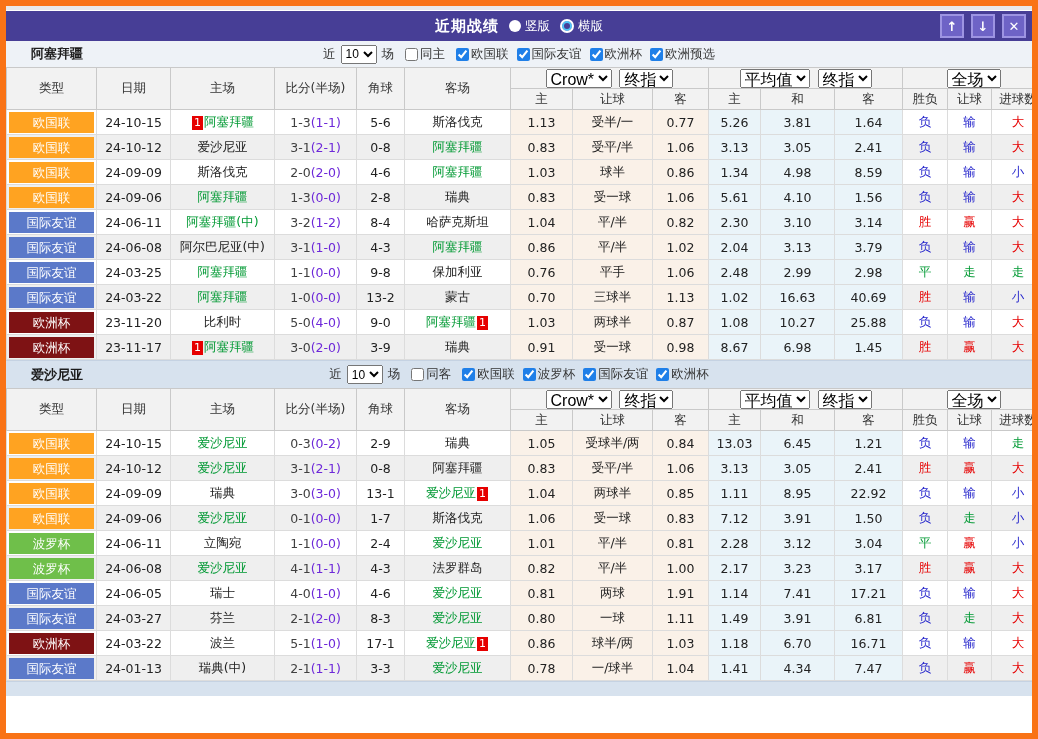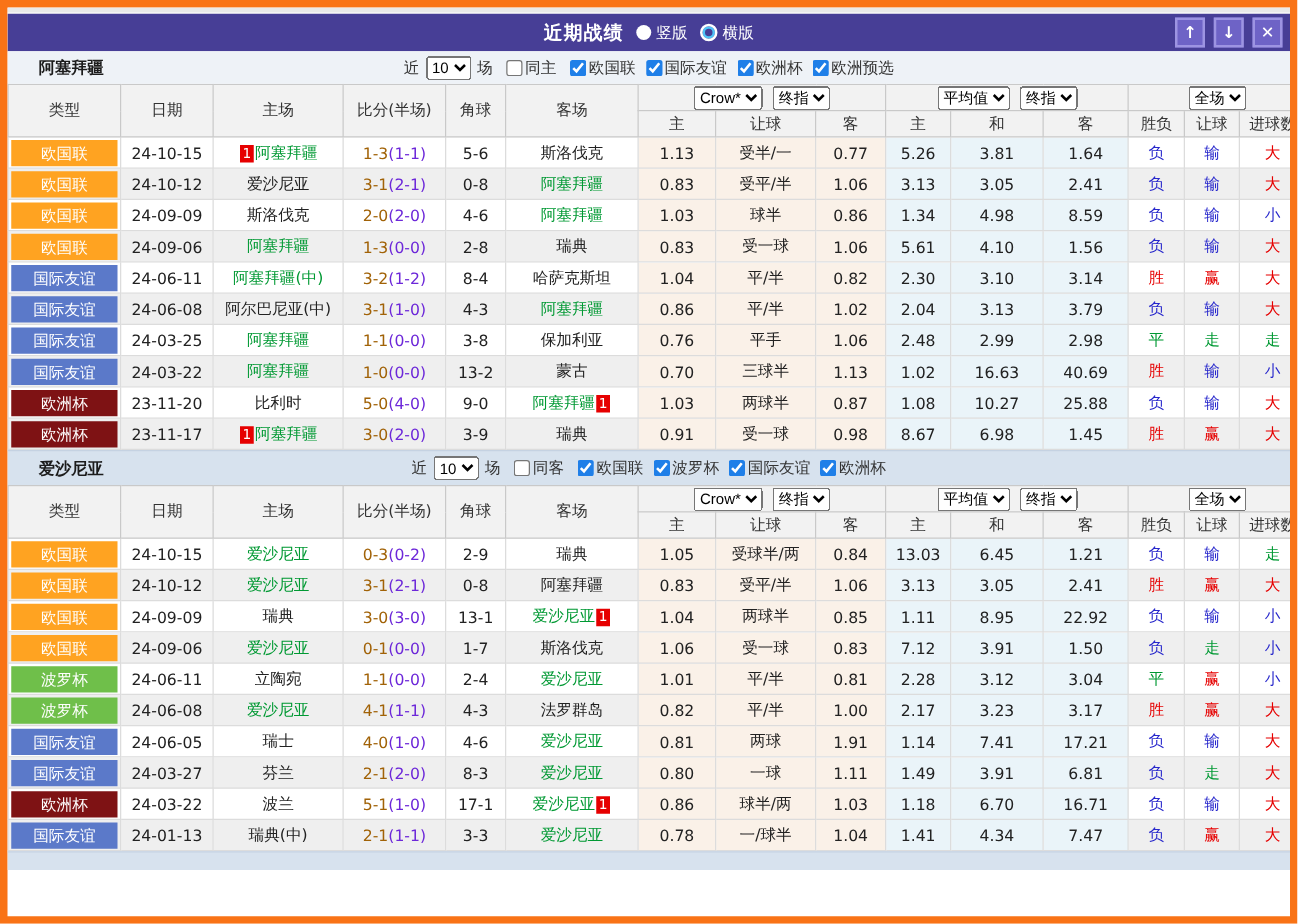--- a/index.html
+++ b/index.html
@@ -19,36 +19,36 @@
   .filter-row.band2 { background:#d7e2ee; height:28px; border-top:1px solid #c5d2e2; }
   .team-name { position:absolute; left:25px; font-weight:bold; font-size:13px; color:#1c1c1c; }
   .filter-controls { margin:0 auto; display:flex; align-items:center; gap:3px; font-size:12.5px; color:#333; }
   .filter-controls select { font-size:12px; height:19px; margin:0 2px; }
   .filter-controls input[type=checkbox] { width:13px; height:13px; accent-color:#1f7fe8; margin:0 2px 0 8px; vertical-align:middle; }
   .filter-controls label { display:flex; align-items:center; cursor:pointer; }
   .lgbox { display:flex; align-items:center; }
   .lgbox label { margin:0; }
   table { border-collapse:collapse; table-layout:fixed; width:1038px; }
   th { background:#f2f2f2; border:1px solid #c9c9c9; font-weight:normal; color:#333; font-size:12.5px; height:21px; padding:0; }
-  th.grp select { font-size:12px; height:19px; margin:0 2px; }
+  th.grp select { font-size:16px; height:19px; margin:0 2px; }
   td { border:1px solid #dcdcdc; text-align:center; height:25px; padding:0; font-size:12.5px; color:#222; overflow:hidden; white-space:nowrap; }
   tbody tr:nth-child(even) td { background:#efefef; }
   td.lgcell { padding:1px 2px; background:#fff; }
   tbody tr:nth-child(even) td.lgcell { background:#efefef; }
   .lg { color:#fff; height:21px; line-height:21px; font-size:12.5px; }
   .lg.v-o  { background:#ffa321; }
   .lg.v-bl { background:#5b79c9; }
   .lg.v-m  { background:#7e1214; }
   .lg.v-gr { background:#6fbf4a; }
   .v-g { color:#009933; }
   .v-r { color:#e60000; }
   .v-b { color:#2727cc; }
   td.ob { background:#faf1e8 !important; }
   td.ab { background:#eaf4f9 !important; }
-  .score { color:#a16207; }
+  .score { color:#404040; }
   .half { color:#6d28d9; }
   .rk { background:#e60000; color:#fff; font-size:11px; padding:0 2px; margin:0 1px; display:inline-block; line-height:14px; }
   .summary { height:26px; line-height:26px; text-align:center; font-size:13px; color:#333; border-bottom:1px solid #d5d5d5; background:#fff; }
   .summary .red { color:#e60000; }
   .bottomstrip { height:15px; background:#d7e2ee; border-top:1px solid #c5d2e2; }
 </style>
 </head>
 <body>
 
 <div class="frame">
@@ -269,21 +269,21 @@
     <td class="v-b">输</td>
     <td class="v-r">大</td>
   </tr>
         <tr>
     <td class="lgcell">
             <div class="lg v-bl">国际友谊</div>
           </td>
     <td>24-03-25</td>
     <td class="teamcell"><span class="v-g">阿塞拜疆</span></td>
     <td><span class="score">1-1</span><span class="half">(0-0)</span></td>
-    <td>3-8</td>
+    <td>9-8</td>
     <td class="teamcell"><span>保加利亚</span></td>
     <td class="ob">0.76</td>
     <td class="ob">平手</td>
     <td class="ob">1.06</td>
     <td class="ab">2.48</td>
     <td class="ab">2.99</td>
     <td class="ab">2.98</td>
     <td class="v-g">平</td>
     <td class="v-g">走</td>
     <td class="v-g">走</td>

